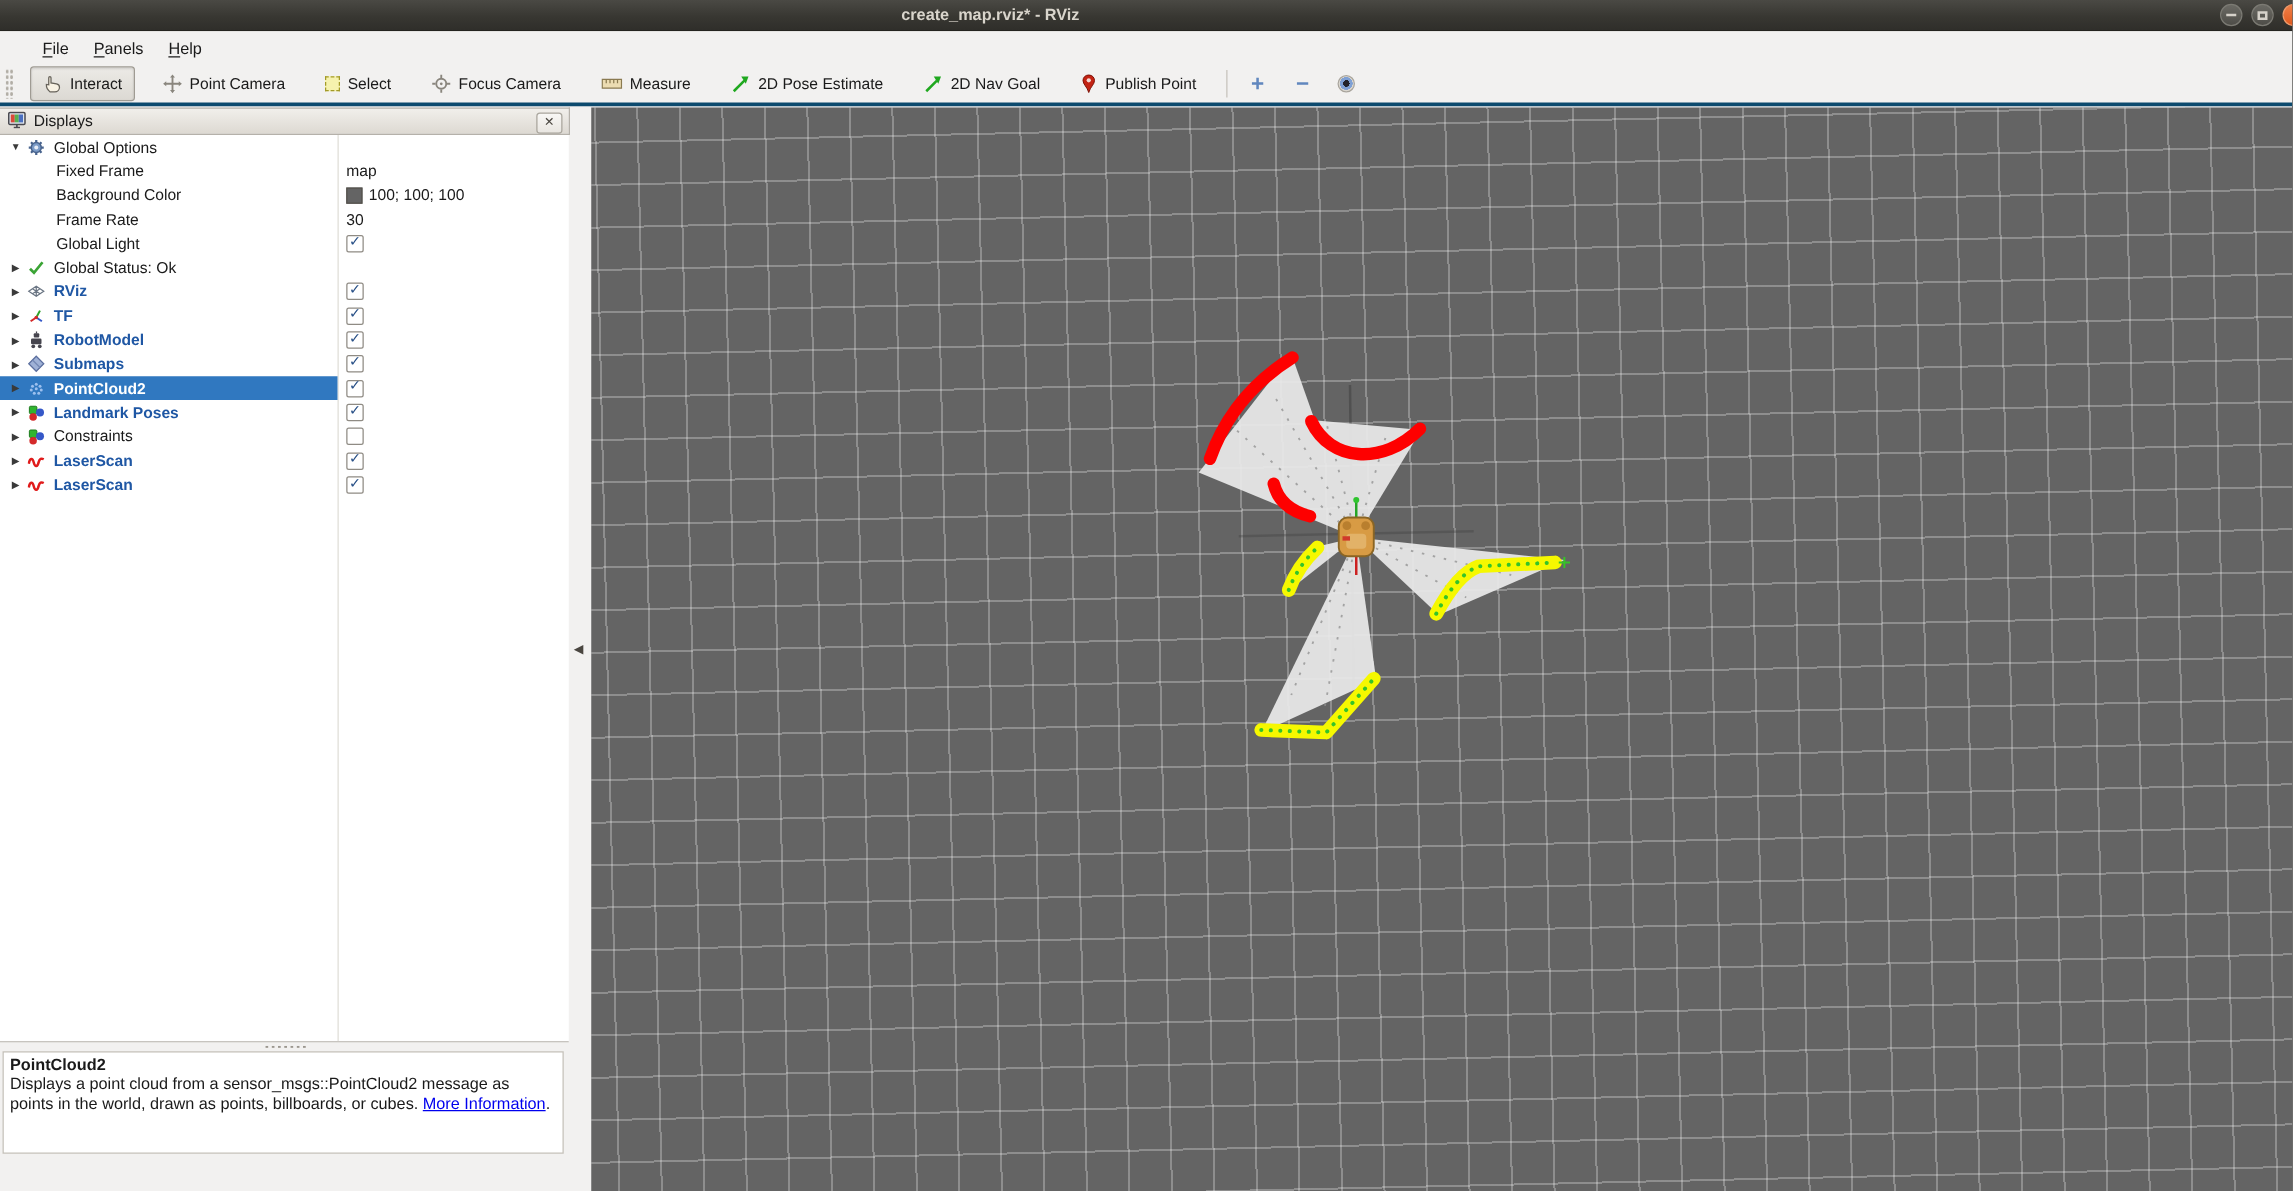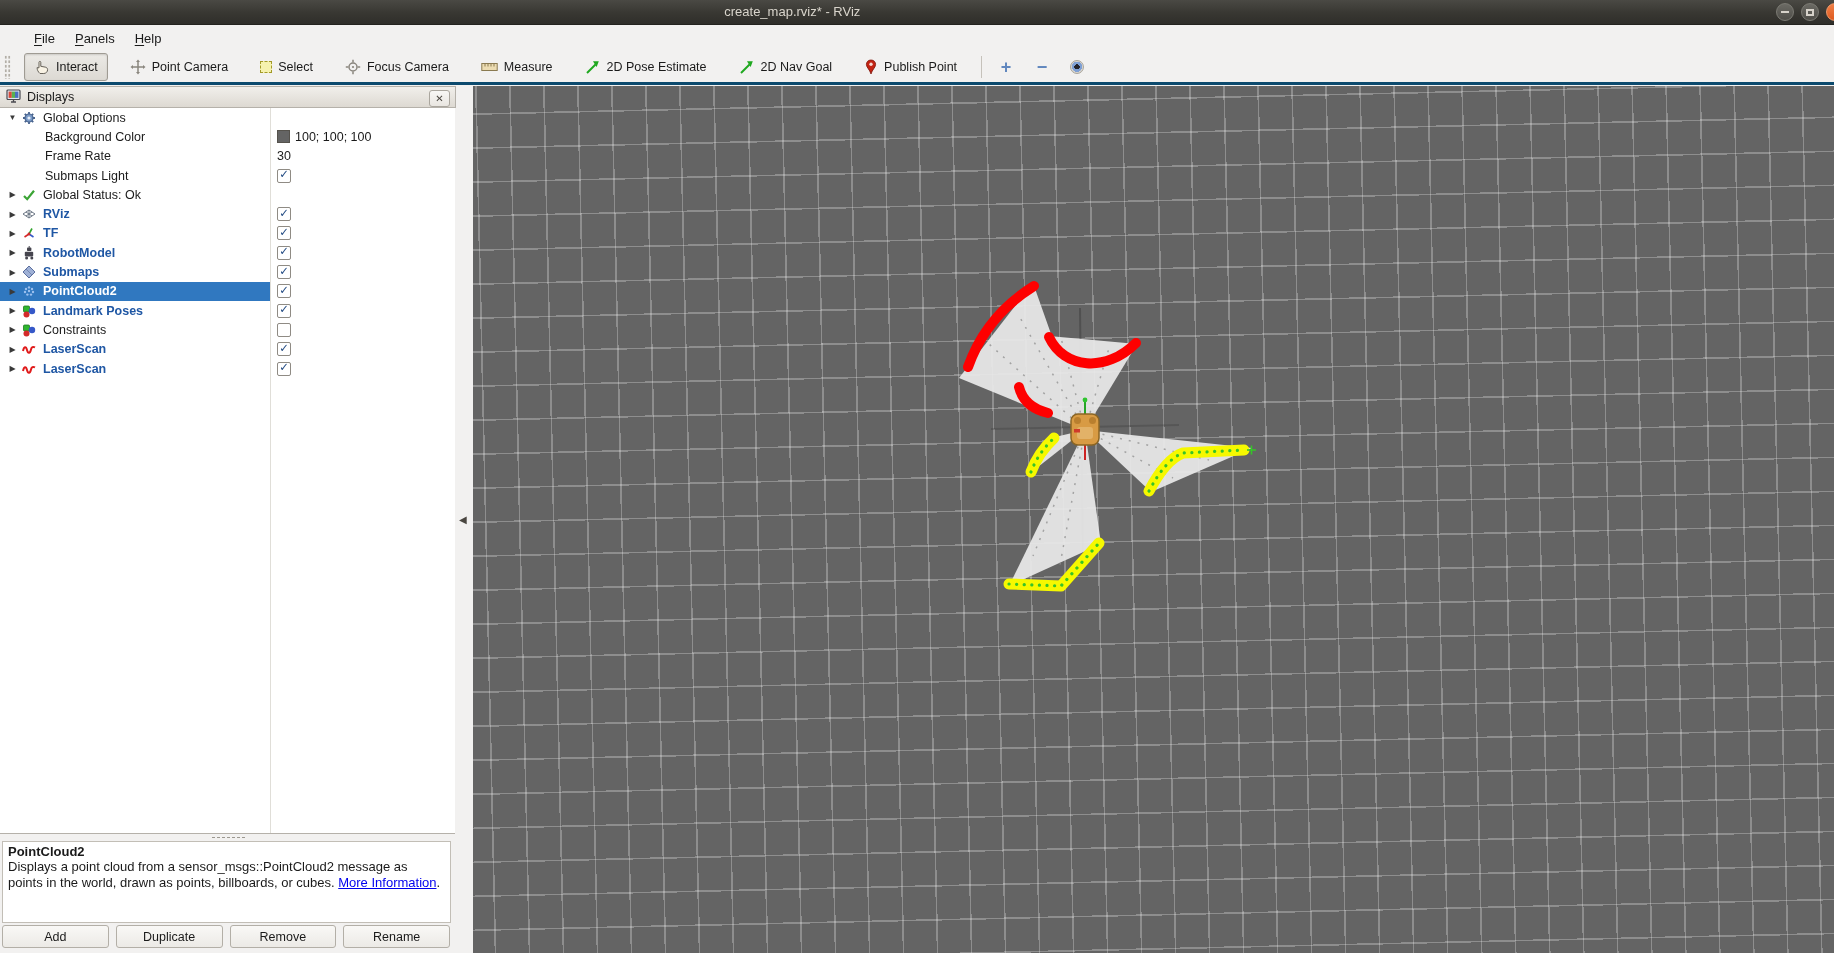--- a/index.html
+++ b/index.html
@@ -16,21 +16,21 @@
     --panel-bg:#f2f1f0;
   }
   *{box-sizing:border-box; margin:0; padding:0;}
   body{font-family:"Liberation Sans","DejaVu Sans",sans-serif; background:#222;}
   .app{position:relative; width:1834px; height:953px; background:var(--panel-bg); overflow:hidden; font-size:12.5px; color:#1a1a1a;}
 
   
   .titlebar{position:absolute; left:0; top:0; right:0; height:25px;
     background:linear-gradient(#4a4944,#383732 55%,#2f2e2a); border-bottom:1px solid #24231f;}
   .win-title{position:absolute; left:43.2%; top:4px; transform:translateX(-50%);
-    color:#d9d5cc; font-weight:normal; font-size:13px; white-space:nowrap;}
+    color:#d9d5cc; font-weight:bold; font-size:13px; white-space:nowrap;}
   .winctrls{position:absolute; right:-10px; top:3px; display:flex; gap:7px;}
   .wbtn{width:18px; height:18px; border-radius:50%; background:linear-gradient(#6b6a64,#4e4d48);
     border:1px solid #7b7a73; display:flex; align-items:center; justify-content:center;}
   .wbtn .bar{width:8px; height:2px; background:#d6d2ca;}
   .wbtn .sq{width:8px; height:7px; border:2px solid #d6d2ca;}
   .wbtn.close{background:linear-gradient(#f08048,#df5a1f); border-color:#f09a6a;}
 
   
   .menubar{position:absolute; left:0; top:25px; right:0; height:26px; background:var(--panel-bg);
     display:flex; align-items:center; padding-left:24px; font-size:13px;}
@@ -240,20 +240,28 @@
                 </g>
                 <circle cx="7" cy="7" r="4" fill="#7c9cc8" stroke="#49648e" stroke-width="1.2"></circle>
                 <circle cx="7" cy="7" r="1.6" fill="#e8eef8"></circle>
               </svg>
             </span>
           <span class="tlabel">Global Options</span>
         </div>
         <div class="tval"></div>
       </div>
 
+      <div class="trow">
+        <div class="tname">
+            <span class="tlabel prop">Fixed Frame</span>
+          </div>
+        <div class="tval">
+            <span>map</span>
+          </div>
+      </div>
 
       <div class="trow">
         <div class="tname">
             <span class="tlabel prop">Background Color</span>
           </div>
         <div class="tval">
             <span class="swatch"></span>
             <span>100; 100; 100</span>
           </div>
       </div>
@@ -262,21 +270,21 @@
         <div class="tname">
             <span class="tlabel prop">Frame Rate</span>
           </div>
         <div class="tval">
             <span>30</span>
           </div>
       </div>
 
       <div class="trow">
         <div class="tname">
-            <span class="tlabel prop">Submaps Light</span>
+            <span class="tlabel prop">Global Light</span>
           </div>
         <div class="tval">
             <span class="cbx">
               <i>✓</i>
             </span>
           </div>
       </div>
 
       <div class="trow">
         <div class="tname">
@@ -466,26 +474,20 @@
 
     <div class="dsplitter">
         <div class="dots"></div>
       </div>
 
     <div class="ddesc">
       <div class="dtitle">PointCloud2</div>
       <span>Displays a point cloud from a sensor_msgs::PointCloud2 message as points in the world, drawn as points, billboards, or cubes. </span><a href="#">More Information</a><span>.</span>
     </div>
 
-    <div class="dbuttons">
-      <div class="abtn">Add</div>
-      <div class="abtn">Duplicate</div>
-      <div class="abtn">Remove</div>
-      <div class="abtn">Rename</div>
-    </div>
   </div>
 
   <div class="panel-gap">
     <div class="collapse">◀</div>
   </div>
 
   <div class="viewport">
     <div class="grid-inner"></div>
     <svg class="scene" viewBox="0 0 1361 867" width="1361" height="867">
 

